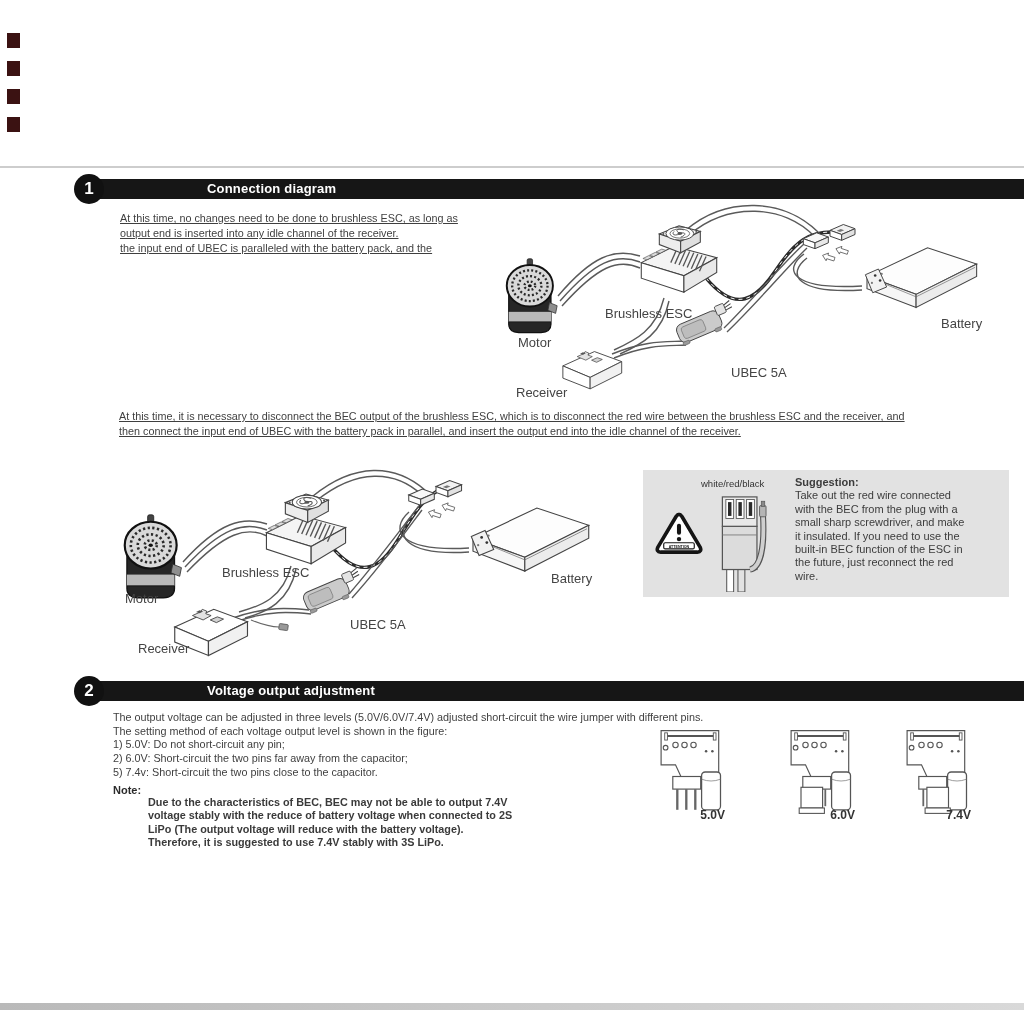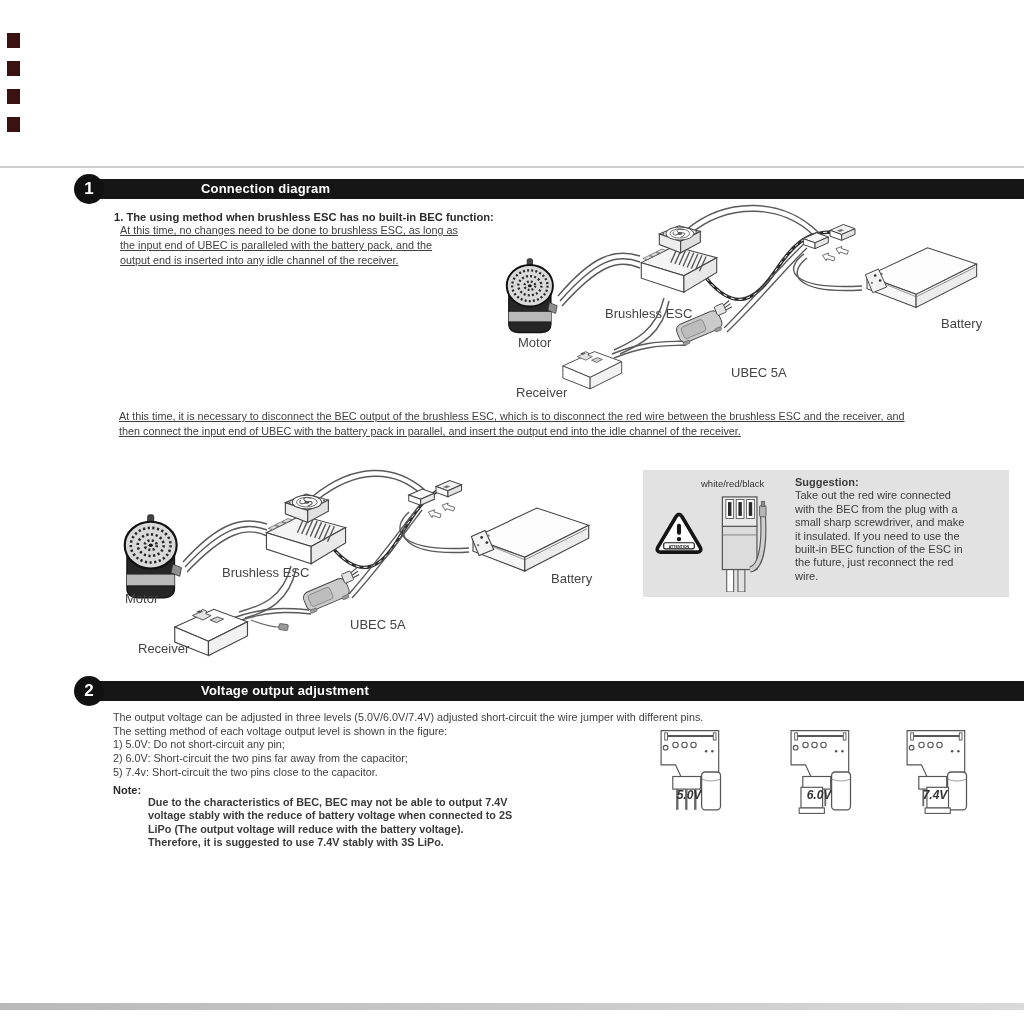--- a/index.html
+++ b/index.html
@@ -1,37 +1,37 @@
 <!DOCTYPE html>
 <html><head>
 <meta charset="utf-8">
 <style>
   html,body{margin:0;padding:0;background:#ffffff;}
   #page{position:relative;width:1024px;height:1024px;background:#ffffff;overflow:hidden;
         font-family:"Liberation Sans", sans-serif;color:#3f3f3f;}
   .abs{position:absolute;}
   .regmark{position:absolute;left:7px;width:13px;height:15px;background:#3b1212;}
   .scanline{position:absolute;left:0;width:1024px;background:#cdcdcd;}
-  .sec-bar{position:absolute;left:88px;right:0;height:20px;background:#161616;}
+  .sec-bar{position:absolute;left:94px;right:0;height:20px;background:#161616;}
   .sec-title{position:absolute;left:113px;top:0;height:20px;line-height:20px;color:#ffffff;
              font-size:13px;font-weight:700;letter-spacing:.2px;}
   .badge{position:absolute;left:74px;width:30px;height:30px;border-radius:50%;background:#111;
          color:#fff;font-size:17px;font-weight:700;text-align:center;line-height:30px;}
   .h-bold{font-size:11.2px;font-weight:700;color:#2b2b2b;white-space:nowrap;}
   .bodyline{font-size:10.8px;line-height:15px;white-space:nowrap;color:#3f3f3f;}
   .indent{margin-left:6px;text-decoration:underline;}
   .dlabel{position:absolute;font-size:13px;color:#444;white-space:nowrap;}
   .sugg-box{position:absolute;left:643px;top:470px;width:366px;height:127px;background:#e2e2e2;}
   .sugg-text{position:absolute;left:152px;top:6px;font-size:11px;line-height:13.4px;color:#3c3c3c;}
   .sugg-title{font-weight:700;}
   .wire-lbl{position:absolute;left:58px;top:8px;font-size:9.5px;color:#333;}
   .vline{font-size:10.8px;line-height:13.7px;white-space:nowrap;}
   .note-lbl{font-size:11px;font-weight:700;color:#2b2b2b;}
   .noteline{font-size:10.8px;line-height:13.4px;font-weight:700;color:#3a3a3a;white-space:nowrap;margin-left:35px;}
-  .jlabel{position:absolute;width:72px;text-align:center;font-size:12px;font-weight:700;color:#333;top:788px;font-style:italic;}
+  .jlabel{position:absolute;width:72px;text-align:right;font-size:12px;font-weight:700;color:#333;top:808px;}
   svg{display:block;}
   .wire{fill:none;stroke:#5a5a5a;stroke-width:1.4;}
   .wired{fill:none;stroke:#2b2b2b;stroke-width:3.4;}
   .wiredash{fill:none;stroke:#ffffff;stroke-width:1;stroke-dasharray:4 4;}
 </style>
 </head>
 <body>
 
 <svg width="0" height="0" style="position:absolute" aria-hidden="true">
   <defs>
@@ -186,24 +186,23 @@
   <div class="scanline" style="top:166px;height:2px"></div>
 
   <div class="abs" style="left:0;top:173px;right:0;height:32px">
     <div class="sec-bar" style="top:6px">
       <div class="sec-title">Connection diagram</div>
     </div>
     <div class="badge" style="top:1px">1</div>
   </div>
 
   <div class="abs" style="left:114px;top:211px">
-    <div class="h-bold">1. The using method when brushless ESC has no built-in BEC function:</div>
     <div class="bodyline indent">At this time, no changes need to be done to brushless ESC, as long as</div>
+    <div class="bodyline indent">output end is inserted into any idle channel of the receiver.</div>
     <div class="bodyline indent">the input end of UBEC is paralleled with the battery pack, and the</div>
-    <div class="bodyline indent">output end is inserted into any idle channel of the receiver.</div>
   </div>
 
   <svg class="abs" style="left:488px;top:192px" width="532" height="215" viewBox="0 0 532 215">
 
     <g>
       <path class="wire" d="M70,104 C104,64 126,56 152,64"></path>
       <path class="wire" d="M72,109 C107,69 128,61 152,70"></path>
       <path class="wire" d="M74,114 C110,74 130,66 152,76"></path>
     </g>
 

